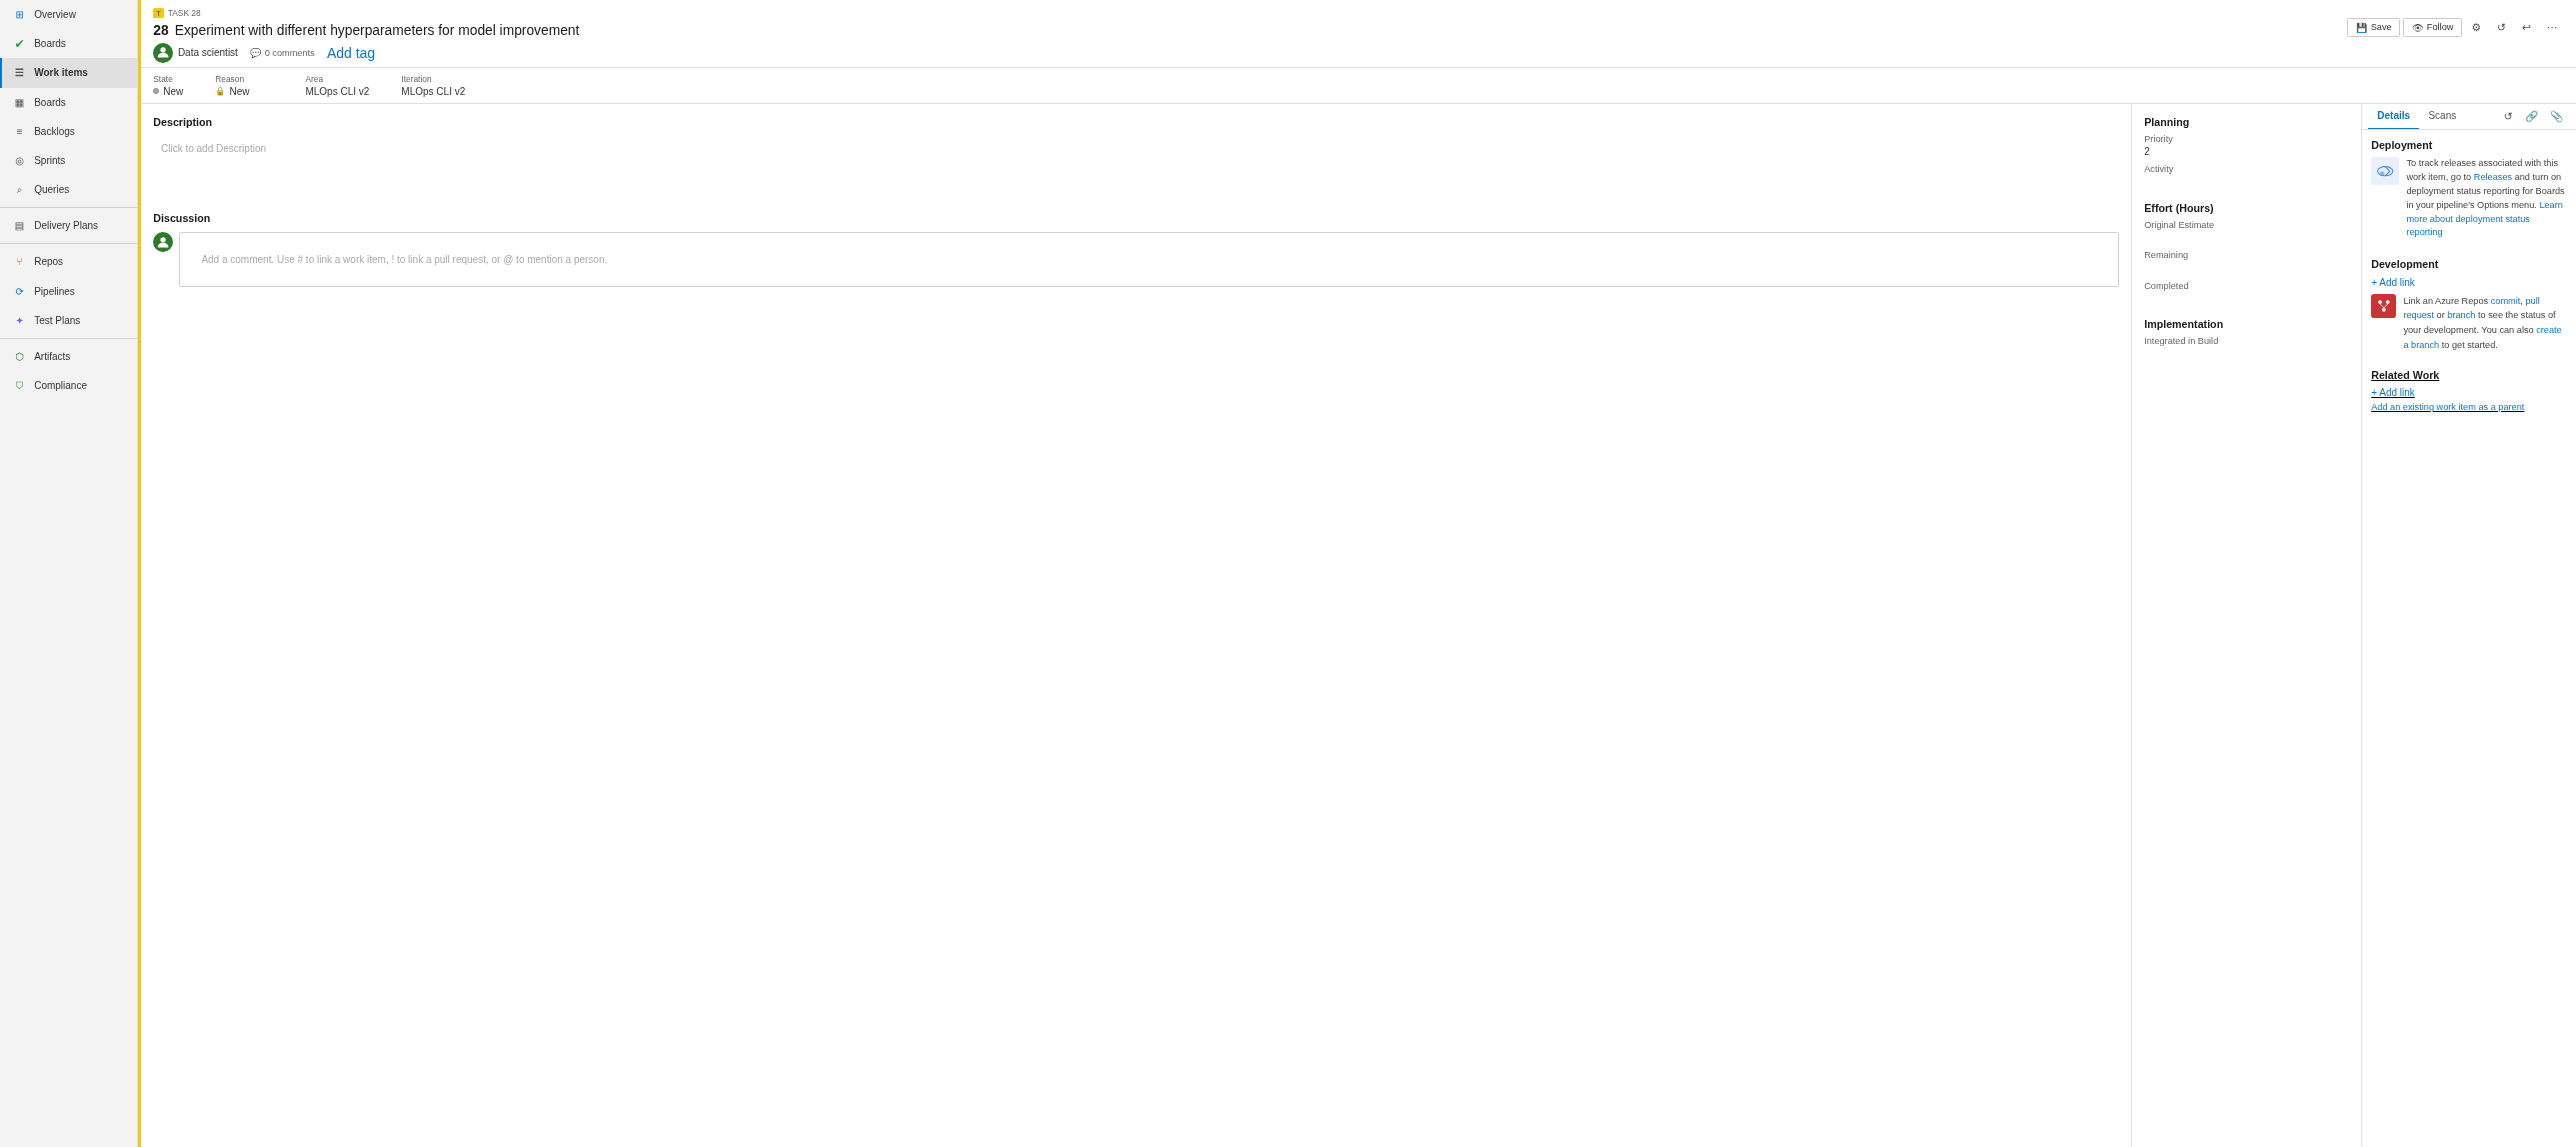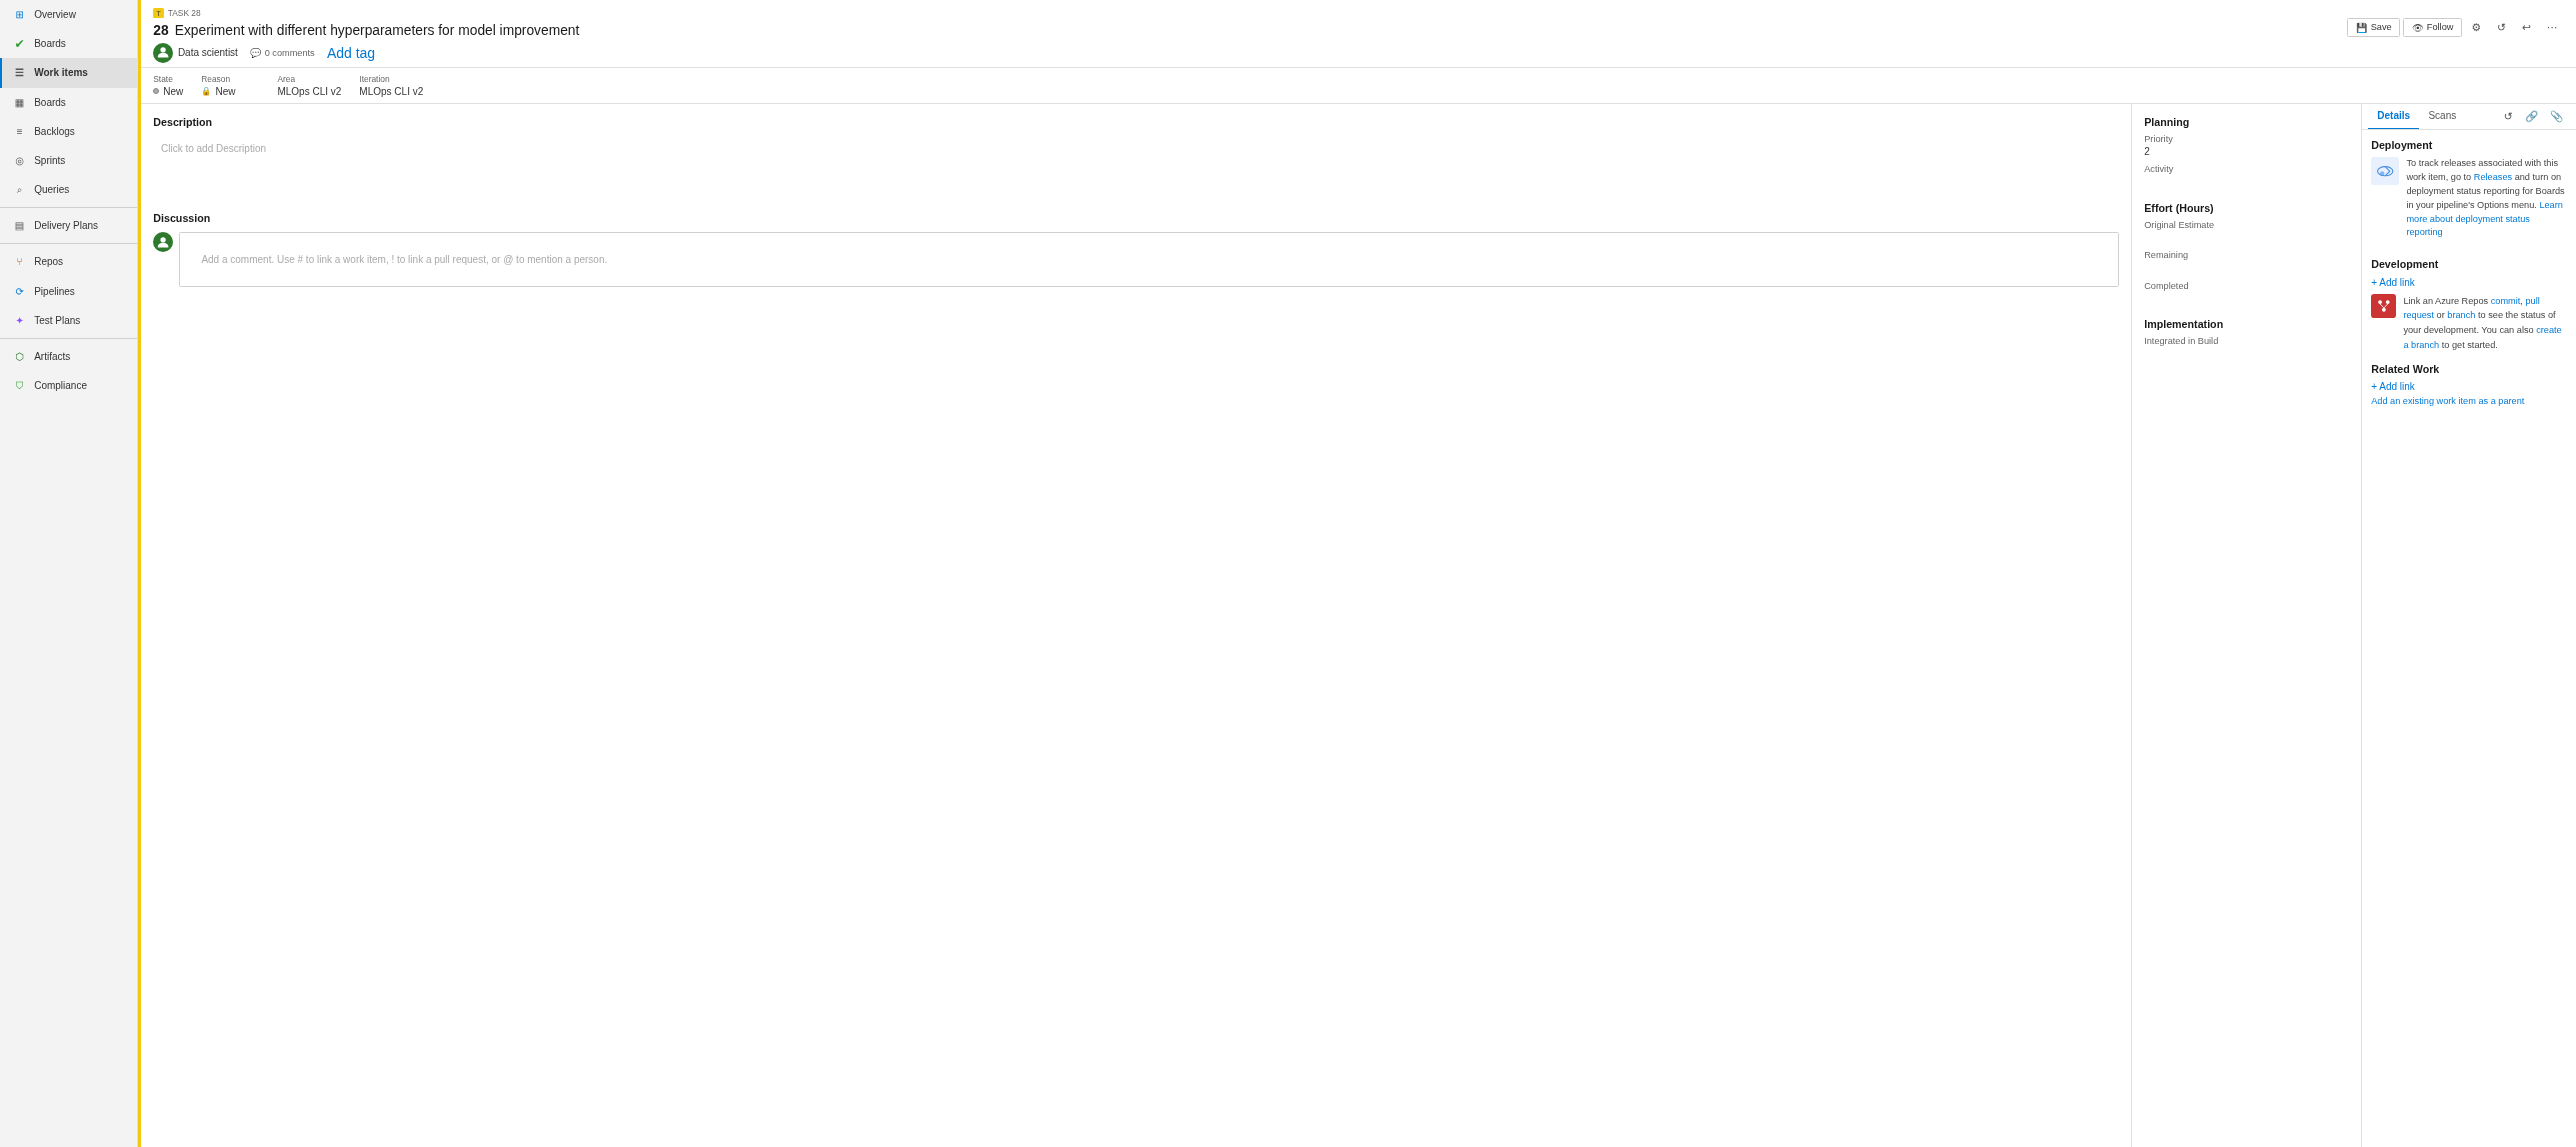--- a/index.html
+++ b/index.html
@@ -148,21 +148,21 @@
       cursor: pointer;
       border: none;
       background: transparent;
       padding: 0;
     }
 
     
     .wi-state-row {
       display: flex;
       align-items: flex-start;
-      gap: 18px;
+      gap: 32px;
       padding: 6.1px 12.2px;
       border-bottom: 0.8px solid #e0e0e0;
     }
     .wi-field { display: flex; flex-direction: column; gap: 1.5px; }
     .wi-field-label { font-size: 8.4px; color: #666; }
     .wi-field-value {
       font-size: 10px;
       color: #333;
       display: flex;
       align-items: center;
@@ -568,21 +568,21 @@
               <line x1="4" y1="6.5" x2="9" y2="11.5" stroke="#fff" stroke-width="1.2"></line>
               <line x1="14" y1="6.5" x2="9" y2="11.5" stroke="#fff" stroke-width="1.2"></line>
             </svg>
           </div>
           <div class="dev-text">
             <span>Link an Azure Repos </span><a href="#">commit</a><span>, </span><a href="#">pull request</a><span> or </span><a href="#">branch</a><span> to see the status of your development. You can also </span><a href="#">create a branch</a><span> to get started.</span>
           </div>
         </div>
       </div>
 
-      <div class="related-work-section" style="margin-top:1px;">
+      <div class="related-work-section" style="margin-top:7px;text-decoration:underline;">
         <div class="section-heading">Related Work</div>
         <button class="related-add-link">+ Add link</button>
         <div class="related-existing">Add an existing work item as a parent</div>
       </div>
     </div>
 
   </div>
 </div>
 
 

